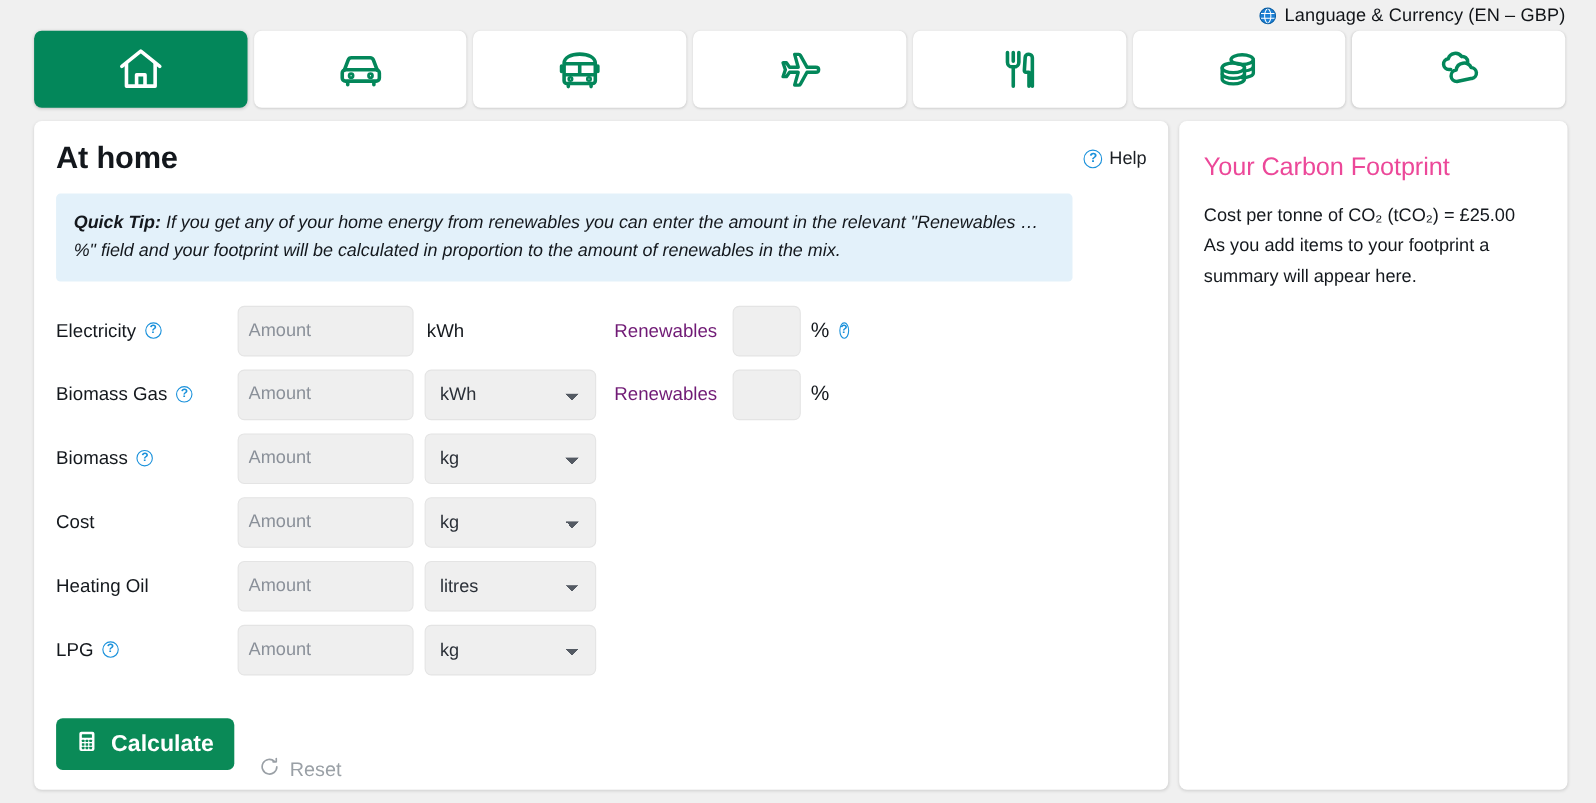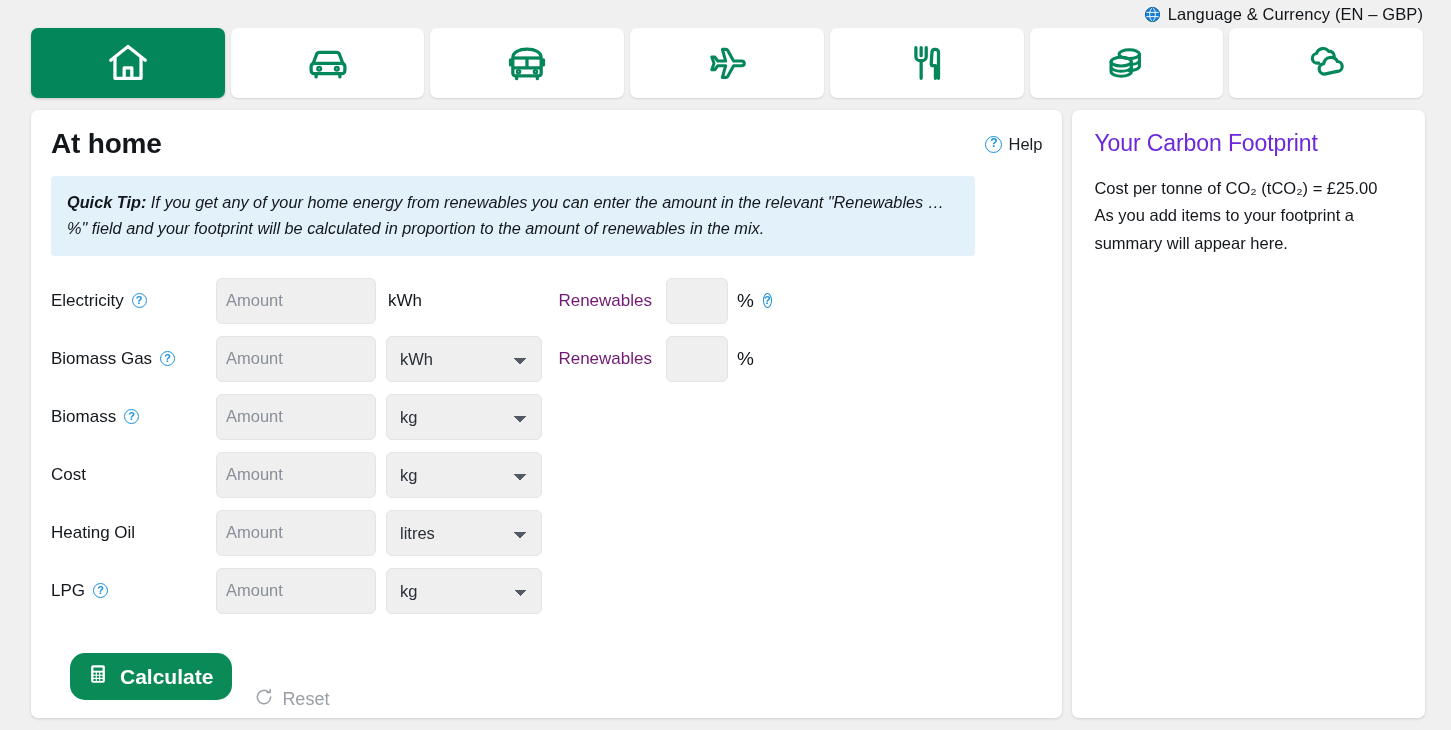--- a/index.html
+++ b/index.html
@@ -204,51 +204,50 @@
   .actions {
     margin-top: 22px;
     display: flex;
     align-items: center;
     gap: 22px;
   }
   .btn-calculate {
     background: #0a8a57;
     color: #fff;
     border: none;
-    border-radius: 15px;
+    border-radius: 6px;
     height: 47px;
     padding: 0 19px 0 17px;
     font-size: 21px;
     font-weight: bold;
     display: inline-flex;
     align-items: center;
     gap: 11px;
     cursor: pointer;
     font-family: "Liberation Sans", sans-serif;
-    margin-left: 19px;
   }
   .btn-reset {
     background: none;
     border: none;
     color: #9aa0a6;
     font-size: 18px;
     display: inline-flex;
     align-items: center;
     gap: 8px;
     cursor: pointer;
     padding: 0;
     font-family: "Liberation Sans", sans-serif;
     margin-top: 45px;
   }
 
   
   .side-title {
     font-size: 23px;
-    color: #6d28d9;
-    margin: 0 0 18px 0;
+    color: #ec4899;
+    margin: 8px 0 18px 0;
     font-weight: normal;
     letter-spacing: -.1px;
   }
   .side-line {
     font-size: 16.5px;
     color: #14181d;
     line-height: 1.66;
     margin: 0;
   }
 </style>

